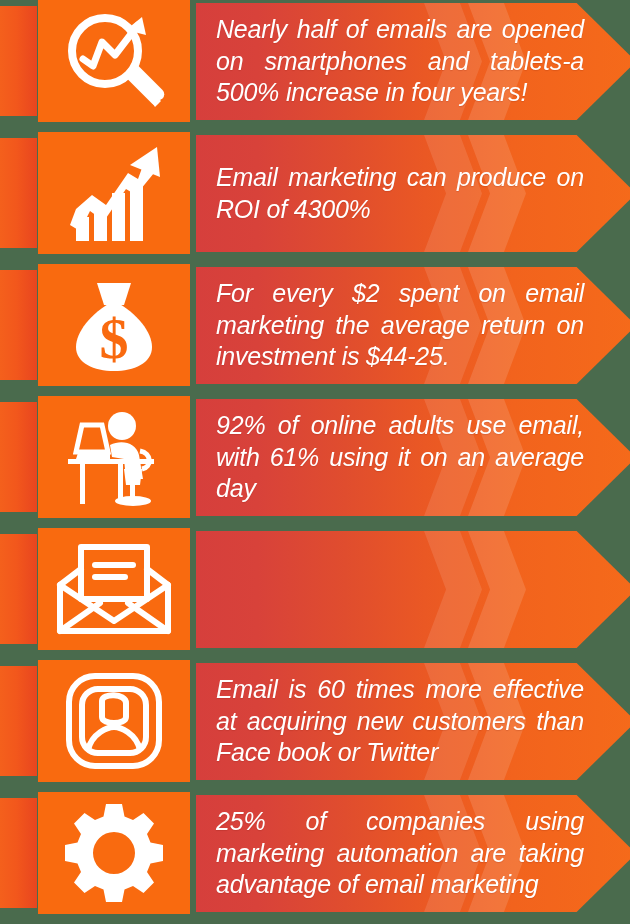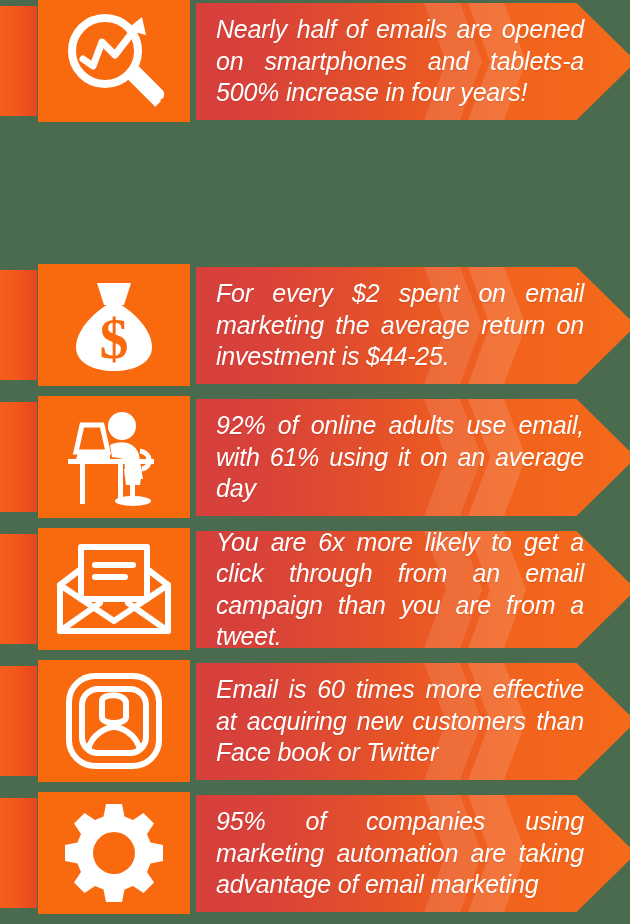--- a/index.html
+++ b/index.html
@@ -126,20 +126,42 @@
         </svg>
       </span>
     </div>
     <div class="banner">
       <div class="chev c1"></div>
       <div class="chev c2"></div>
       <div class="banner-text">Nearly half of emails are opened on smartphones and tablets-a 500% increase in four years!</div>
     </div>
   </div>
 
+  <div class="fact-row" style="top:132px;">
+    <div class="side-tab"></div>
+    <div class="icon-box">
+      <span>
+        <svg width="104" height="100" viewBox="0 0 104 100">
+          <g fill="#ffffff">
+            <rect x="14" y="74" width="13" height="24"></rect>
+            <rect x="32" y="62" width="13" height="36"></rect>
+            <rect x="50" y="50" width="13" height="48"></rect>
+            <rect x="68" y="36" width="13" height="62"></rect>
+          </g>
+          <path d="M8 82 L14 66 L30 52 L44 62 L66 30 L76 36 L84 14 L92 30 L74 52 L64 46 L42 78 L28 68 L18 88 Z" fill="#ffffff"></path>
+          <polygon points="95,4 98,34 68,22" fill="#ffffff"></polygon>
+        </svg>
+      </span>
+    </div>
+    <div class="banner">
+      <div class="chev c1"></div>
+      <div class="chev c2"></div>
+      <div class="banner-text two-line">Email marketing can produce on ROI of 4300%</div>
+    </div>
+  </div>
 
   <div class="fact-row" style="top:264px;">
     <div class="side-tab"></div>
     <div class="icon-box">
       <span>
         <svg width="100" height="100" viewBox="0 0 100 100">
           <path d="M33 8 L67 8 L60 30 L40 30 Z" fill="#ffffff"></path>
           <path d="M50 26 C26 38 12 58 12 72 C12 88 30 96 50 96 C70 96 88 88 88 72 C88 58 74 38 50 26 Z" fill="#ffffff"></path>
           <text x="50" y="83" font-family="Liberation Serif, serif" font-size="58" font-weight="bold" fill="#f96a0f" text-anchor="middle">$</text>
         </svg>
@@ -193,21 +215,20 @@
             <polyline points="5,44 59,80 113,44"></polyline>
             <line x1="5" y1="90" x2="45" y2="62"></line>
             <line x1="113" y1="90" x2="73" y2="62"></line>
           </g>
         </svg>
       </span>
     </div>
     <div class="banner">
       <div class="chev c1"></div>
       <div class="chev c2"></div>
-      <div class="banner-text">You are 6x more likely to get a click through from an email campaign than you are from a tweet.</div>
     </div>
   </div>
 
   <div class="fact-row" style="top:660px;">
     <div class="side-tab"></div>
     <div class="icon-box">
       <span>
         <svg width="100" height="100" viewBox="0 0 100 100">
           <g fill="none" stroke="#ffffff" stroke-width="6">
             <rect x="5" y="5" width="90" height="90" rx="26" ry="26"></rect>
@@ -232,17 +253,17 @@
         <svg width="102" height="102" viewBox="0 0 102 102">
           <path fill="#ffffff" fill-rule="evenodd" d="
             M43 2 L59 2 L61.5 14.5 L70 18 L80.5 11 L91 21.5 L84 32 L87.5 40.5 L100 43 L100 59 L87.5 61.5 L84 70 L91 80.5 L80.5 91 L70 84 L61.5 87.5 L59 100 L43 100 L40.5 87.5 L32 84 L21.5 91 L11 80.5 L18 70 L14.5 61.5 L2 59 L2 43 L14.5 40.5 L18 32 L11 21.5 L21.5 11 L32 18 L40.5 14.5 Z
             M51 30 A21 21 0 1 0 51 72 A21 21 0 1 0 51 30 Z"></path>
         </svg>
       </span>
     </div>
     <div class="banner">
       <div class="chev c1"></div>
       <div class="chev c2"></div>
-      <div class="banner-text">95% of companies using marketing automation are taking advantage of email marketing</div>
+      <div class="banner-text">25% of companies using marketing automation are taking advantage of email marketing</div>
     </div>
   </div>
 
 </div>
 
 </body></html>

